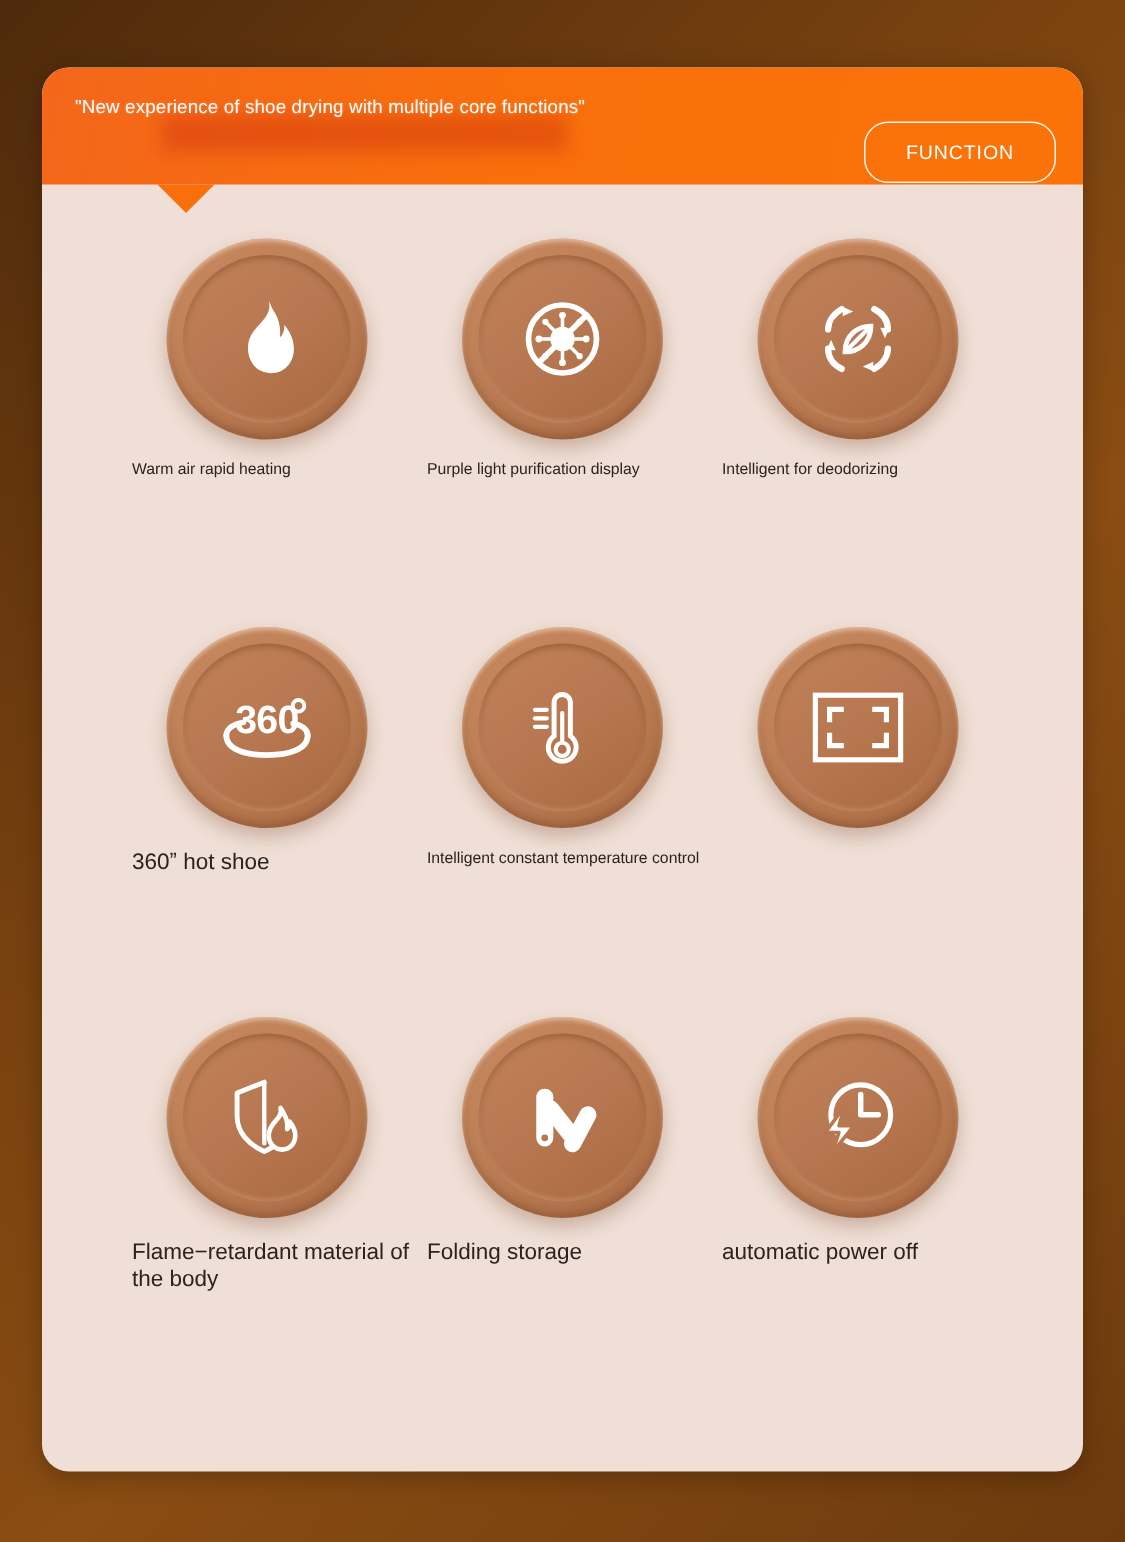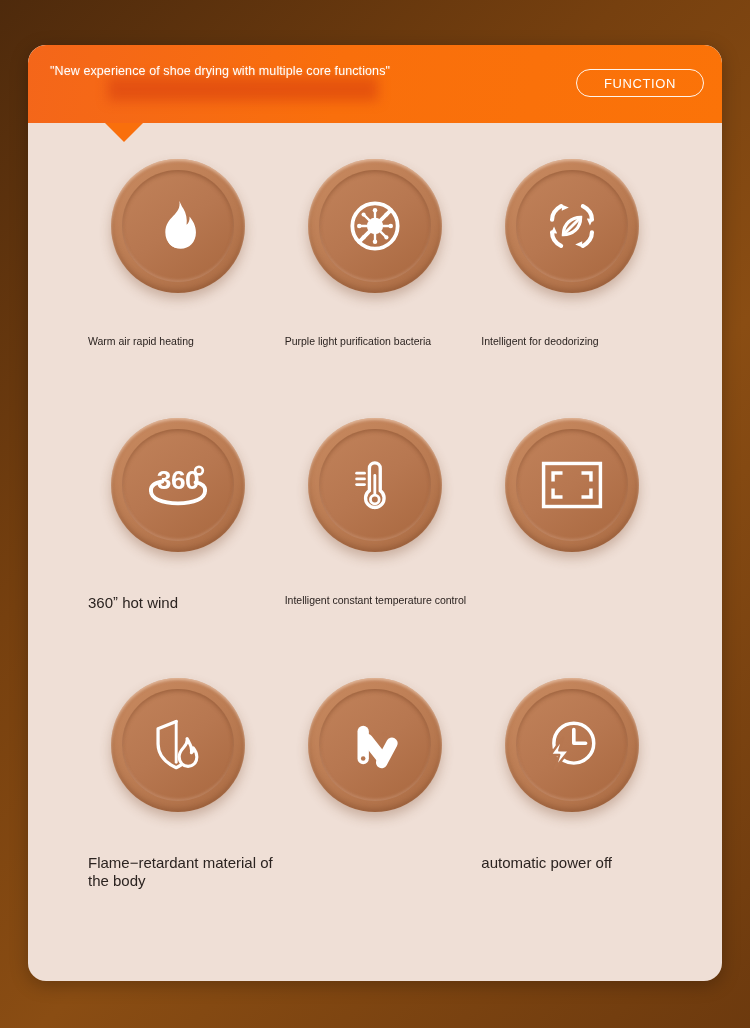--- a/index.html
+++ b/index.html
@@ -59,23 +59,23 @@
     width: 270px;
     height: 24px;
     background: rgba(214, 60, 14, 0.55);
     filter: blur(6px);
     pointer-events: none;
   }
 
   #function-button {
     position: absolute;
     right: 18px;
-    top: 24px;
+    top: 36px;
     width: 128px;
-    height: 28px;
+    height: 41px;
     border: 1.4px solid rgba(255,255,255,0.92);
     border-radius: 16px;
     color: #ffffff;
     font-size: 13px;
     letter-spacing: 0.6px;
     display: flex;
     align-items: center;
     justify-content: center;
     cursor: pointer;
     background: transparent;
@@ -103,21 +103,20 @@
     grid-template-columns: repeat(3, 1fr);
     grid-template-rows: repeat(3, 1fr);
     padding: 36px 52px 44px 52px;
   }
 
   .feature-cell {
     position: relative;
     display: flex;
     flex-direction: column;
     align-items: center;
-    gap: 28px;
   }
 
   
   .badge {
     width: 134px;
     height: 134px;
     border-radius: 50%;
     position: relative;
     background: linear-gradient(145deg, #c88a60 0%, #bd7e55 45%, #ab6c44 100%);
     box-shadow:
@@ -219,21 +218,21 @@
               <circle cx="14.6" cy="32" r="2.5"></circle>
               <circle cx="49.4" cy="32" r="2.5"></circle>
               <circle cx="19.4" cy="19.4" r="2.3"></circle>
               <circle cx="44.6" cy="44.6" r="2.3"></circle>
               <circle cx="44.6" cy="19.4" r="2.3"></circle>
               <circle cx="19.4" cy="44.6" r="2.3"></circle>
             </g>
           </svg>
         </div>
       </div>
-      <div class="feature-label size-s">Purple light purification bacteria</div>
+      <div class="feature-label size-s">Purple light purification display</div>
     </div>
 
     <div class="feature-cell">
       <div class="badge">
         <div class="badge-glyph">
           <svg viewBox="0 0 64 64" width="58" height="58" fill="none" stroke="#ffffff" stroke-width="4.6" stroke-linecap="round">
             <path d="M20 10 C13 14 10 20 10 25"></path>
             <path d="M54 25 C54 19 51 13.5 44 10"></path>
             <path d="M10 39 C10 45 13 50.5 20 54"></path>
             <path d="M44 54 C51 50 54 44 54 39"></path>
@@ -256,21 +255,21 @@
         <div class="badge-glyph">
           <svg viewBox="0 0 80 64" width="70" height="56">
             <text x="40" y="36" text-anchor="middle" fill="#ffffff" font-family="Liberation Sans, sans-serif" font-size="30" font-weight="600" letter-spacing="-0.5">360</text>
             <circle cx="64" cy="15.5" r="4.4" fill="none" stroke="#ffffff" stroke-width="3"></circle>
             <path d="M9 38 C9 48 22 53 40 53 C58 53 71 48 71 38" fill="none" stroke="#ffffff" stroke-width="4.4" stroke-linecap="round"></path>
             <path d="M9 38 C9 32 16 29 22 28" fill="none" stroke="#ffffff" stroke-width="4.4" stroke-linecap="round"></path>
             <path d="M71 38 C71 33 66 30 60 29" fill="none" stroke="#ffffff" stroke-width="4.4" stroke-linecap="round"></path>
           </svg>
         </div>
       </div>
-      <div class="feature-label size-l">360ˮ hot wind</div>
+      <div class="feature-label size-l">360ˮ hot shoe</div>
     </div>
 
     <div class="feature-cell">
       <div class="badge">
         <div class="badge-glyph">
           <svg viewBox="0 0 64 64" width="56" height="56" fill="none" stroke="#ffffff" stroke-linecap="round">
             <path d="M38 38.5V13a6.2 6.2 0 0 0-12.4 0v25.5a10.6 10.6 0 1 0 12.4 0z" stroke-width="3.8"></path>
             <line x1="31.8" y1="21" x2="31.8" y2="42" stroke-width="3.2"></line>
             <circle cx="31.8" cy="48.6" r="5" stroke-width="3.2"></circle>
             <g stroke-width="3.2">
@@ -318,20 +317,21 @@
             <g fill="#ffffff">
               <rect x="12" y="10" width="13" height="44" rx="6.5"></rect>
               <rect x="25.5" y="16" width="13" height="42" rx="6.5" transform="rotate(-38 32 37)"></rect>
               <rect x="39" y="22" width="13" height="38" rx="6.5" transform="rotate(28 45.5 41)"></rect>
             </g>
             <circle cx="18.5" cy="47.5" r="2.6" fill="#b77750"></circle>
             <circle cx="42.5" cy="19.5" r="2.6" fill="#b77750"></circle>
           </svg>
         </div>
       </div>
+      <div class="feature-label size-l">Folding storage</div>
     </div>
 
     <div class="feature-cell">
       <div class="badge">
         <div class="badge-glyph">
           <svg viewBox="0 0 64 64" width="58" height="58">
             <circle cx="34" cy="30" r="22" fill="none" stroke="#ffffff" stroke-width="3.8"></circle>
             <path d="M34 15v15h13" fill="none" stroke="#ffffff" stroke-width="4" stroke-linecap="round" stroke-linejoin="round"></path>
             <path d="M22 24 L8 43h10L13 58 29 38H18z" fill="#ffffff" stroke="#b77750" stroke-width="2.6" stroke-linejoin="round"></path>
           </svg>

